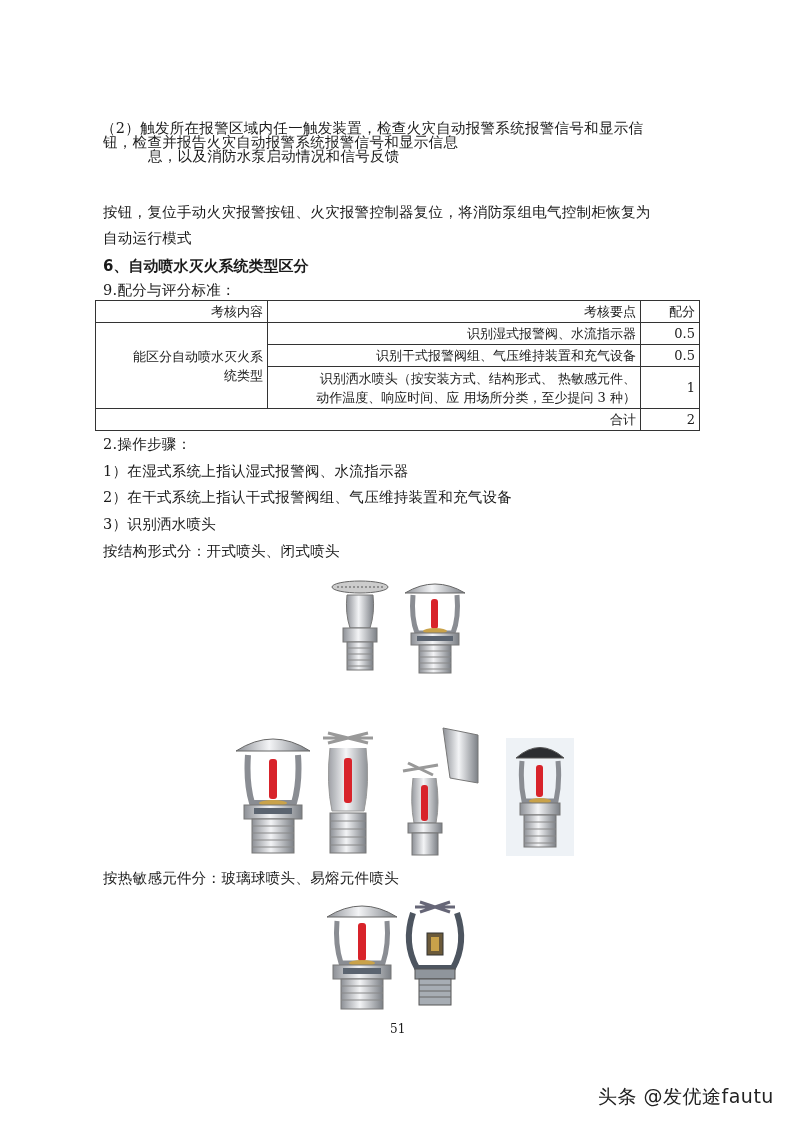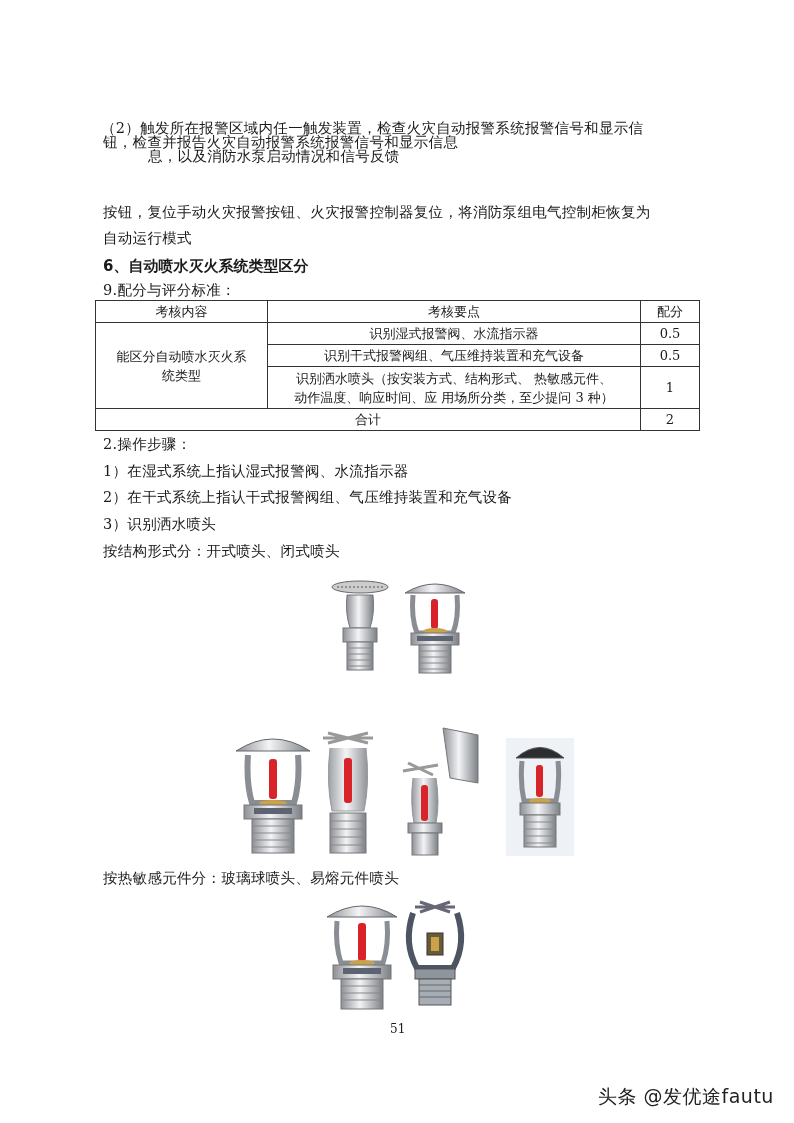--- a/index.html
+++ b/index.html
@@ -5,21 +5,21 @@
   html, body { margin: 0; padding: 0; background: #ffffff; }
   body { width: 794px; height: 1123px; position: relative; overflow: hidden;
          font-family: "DejaVu Serif", "Liberation Serif", serif; color: #1a1a1a; }
   .page { position: absolute; left: 0; top: 0; width: 794px; height: 1123px; }
   .line { position: absolute; left: 103px; font-size: 14.5px; line-height: 20px; white-space: nowrap; letter-spacing: 0.3px; }
   .line.indent { left: 101px; }
   .heading { position: absolute; left: 103px; font-size: 15px; font-weight: bold; line-height: 20px;
              font-family: "DejaVu Sans", "Liberation Sans", sans-serif; }
   table.score { position: absolute; left: 95px; top: 300px; width: 605px; border-collapse: collapse;
                 font-size: 13px; }
-  table.score td { border: 1px solid #333; text-align: center; vertical-align: middle; padding: 0 4px; line-height: 19px; }
+  table.score td { border: 1px solid #333; text-align: right; vertical-align: middle; padding: 0 4px; line-height: 19px; }
   table.score td.c1 { width: 163px; }
   table.score td.c3 { width: 50px; }
   .fig { position: absolute; }
   .pagenum { position: absolute; left: 390px; top: 1022px; font-size: 12px; }
   .watermark { position: absolute; left: 598px; top: 1084px; font-size: 19px; color: #222;
                font-family: "DejaVu Sans", "Liberation Sans", sans-serif; letter-spacing: 0.5px;
                text-shadow: 0 0 1px #fff; }
 </style>
 </head>
 <body>

